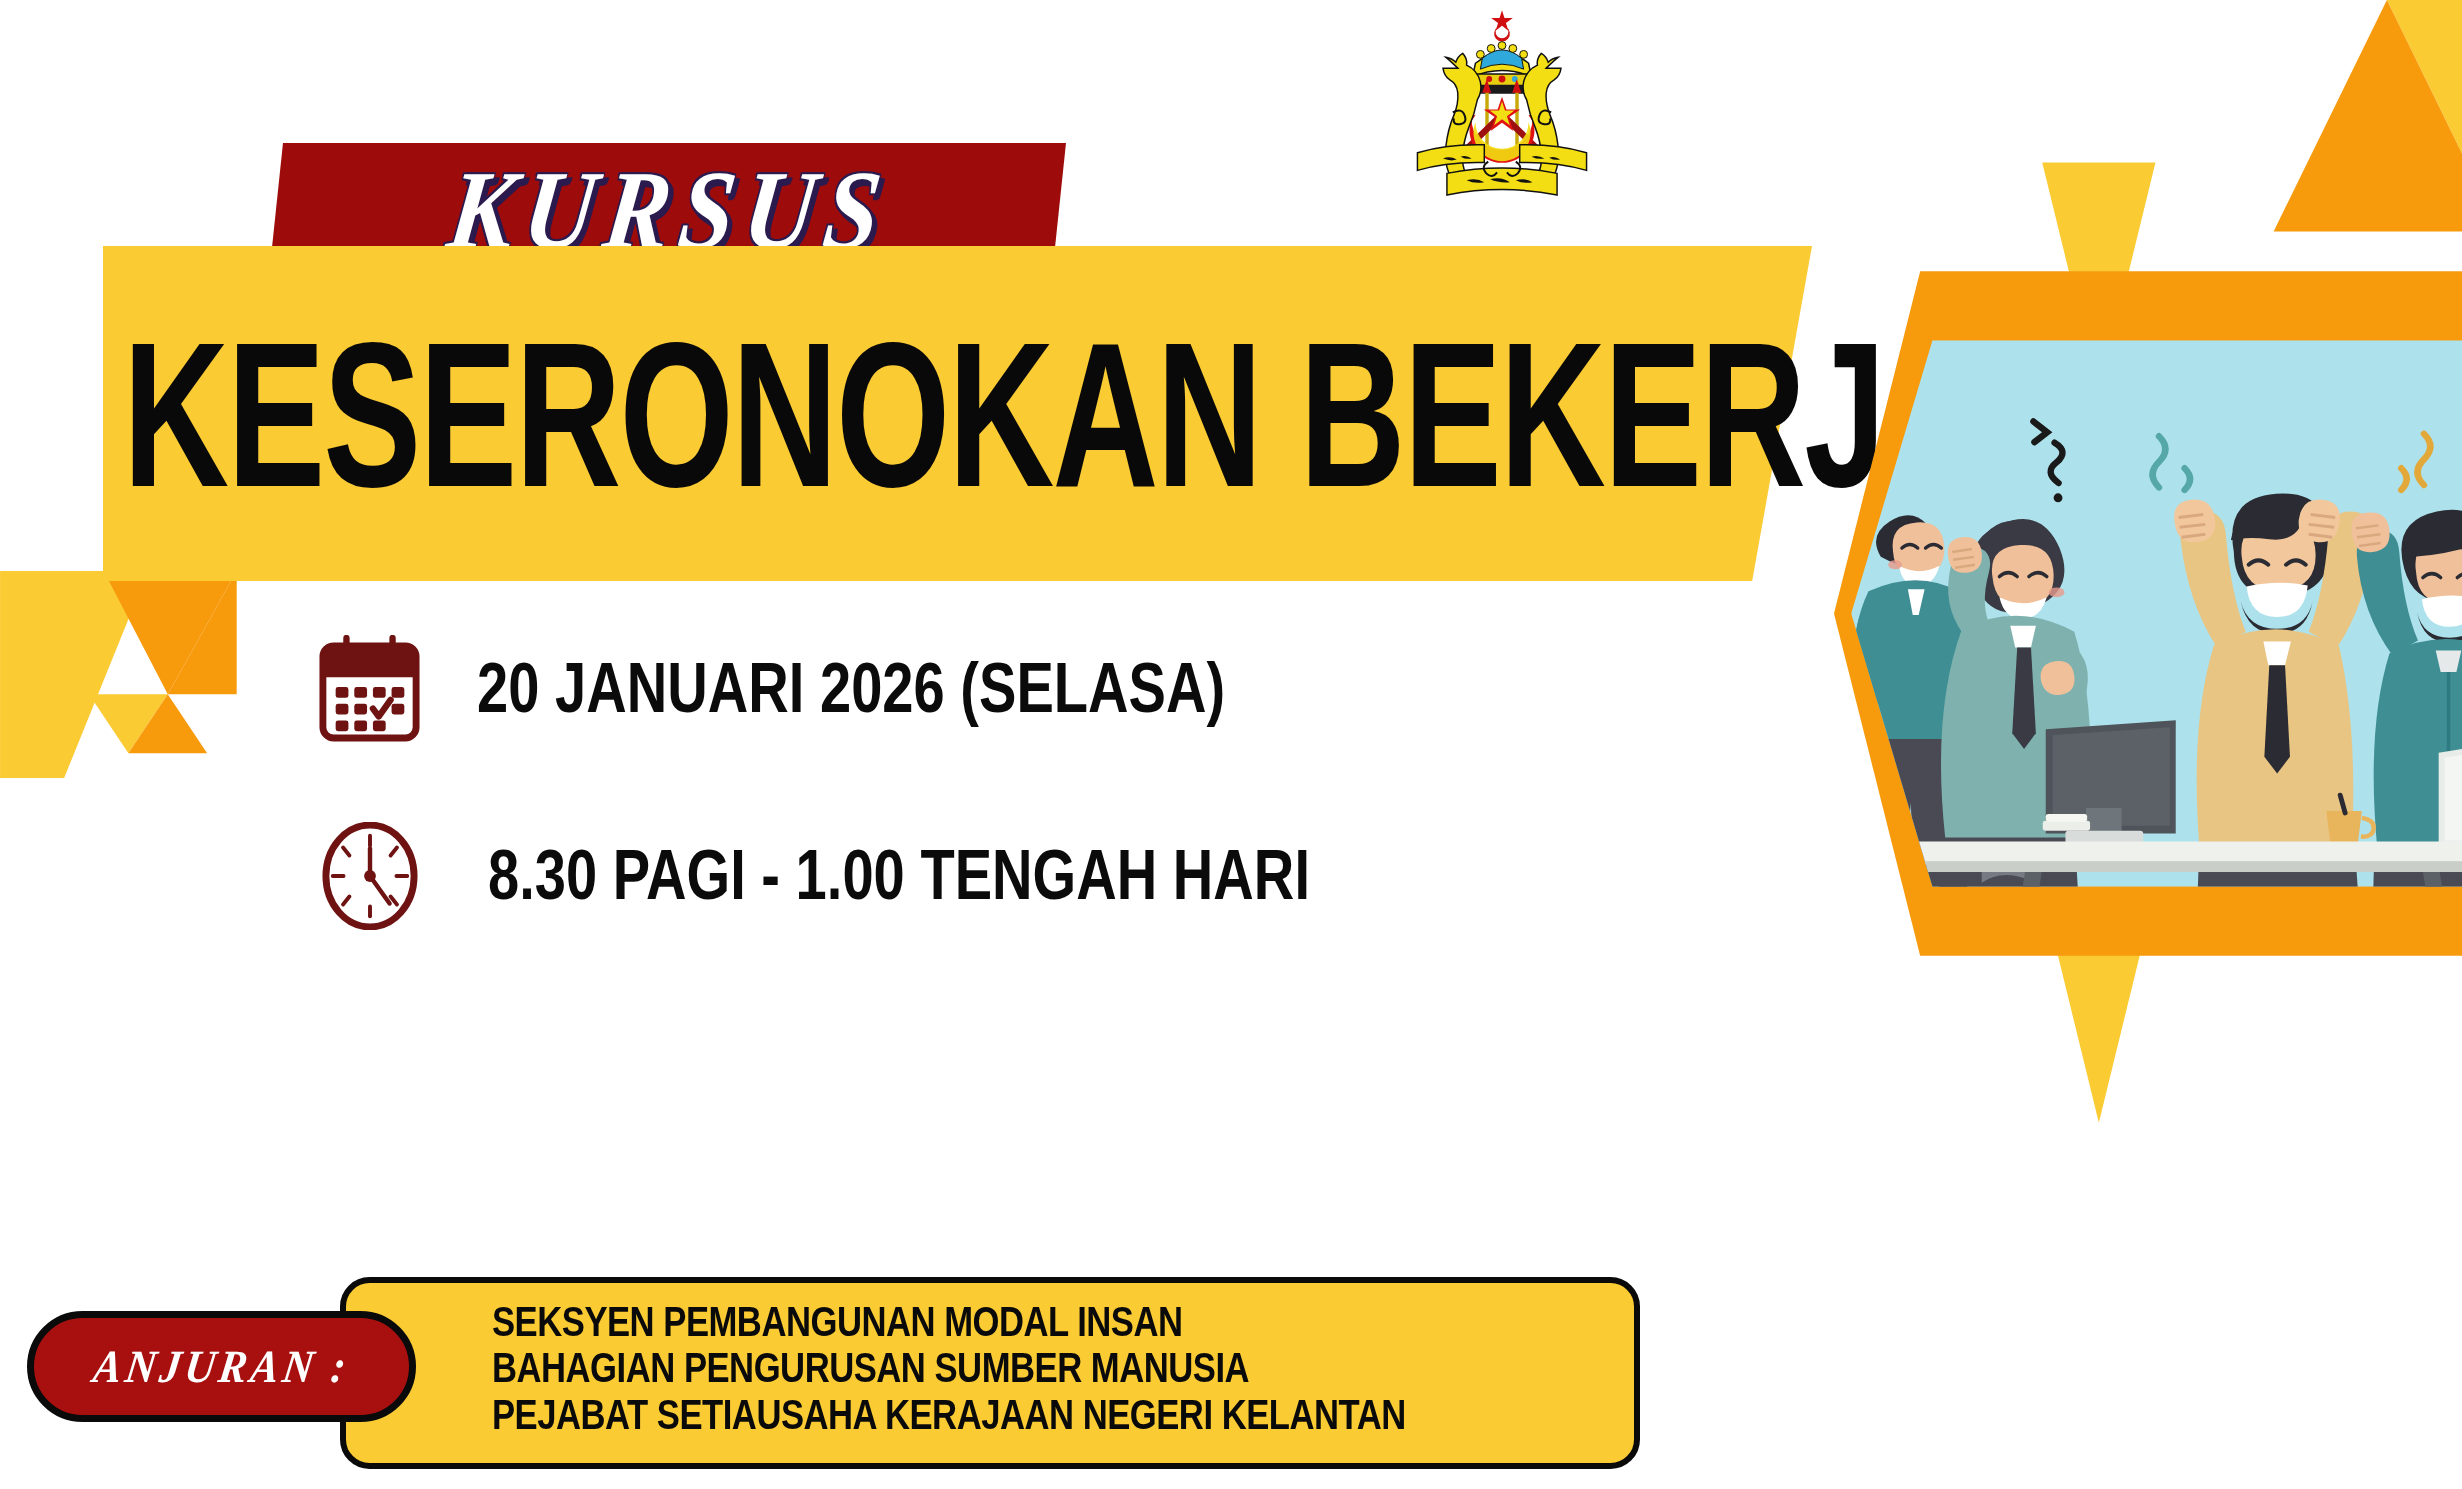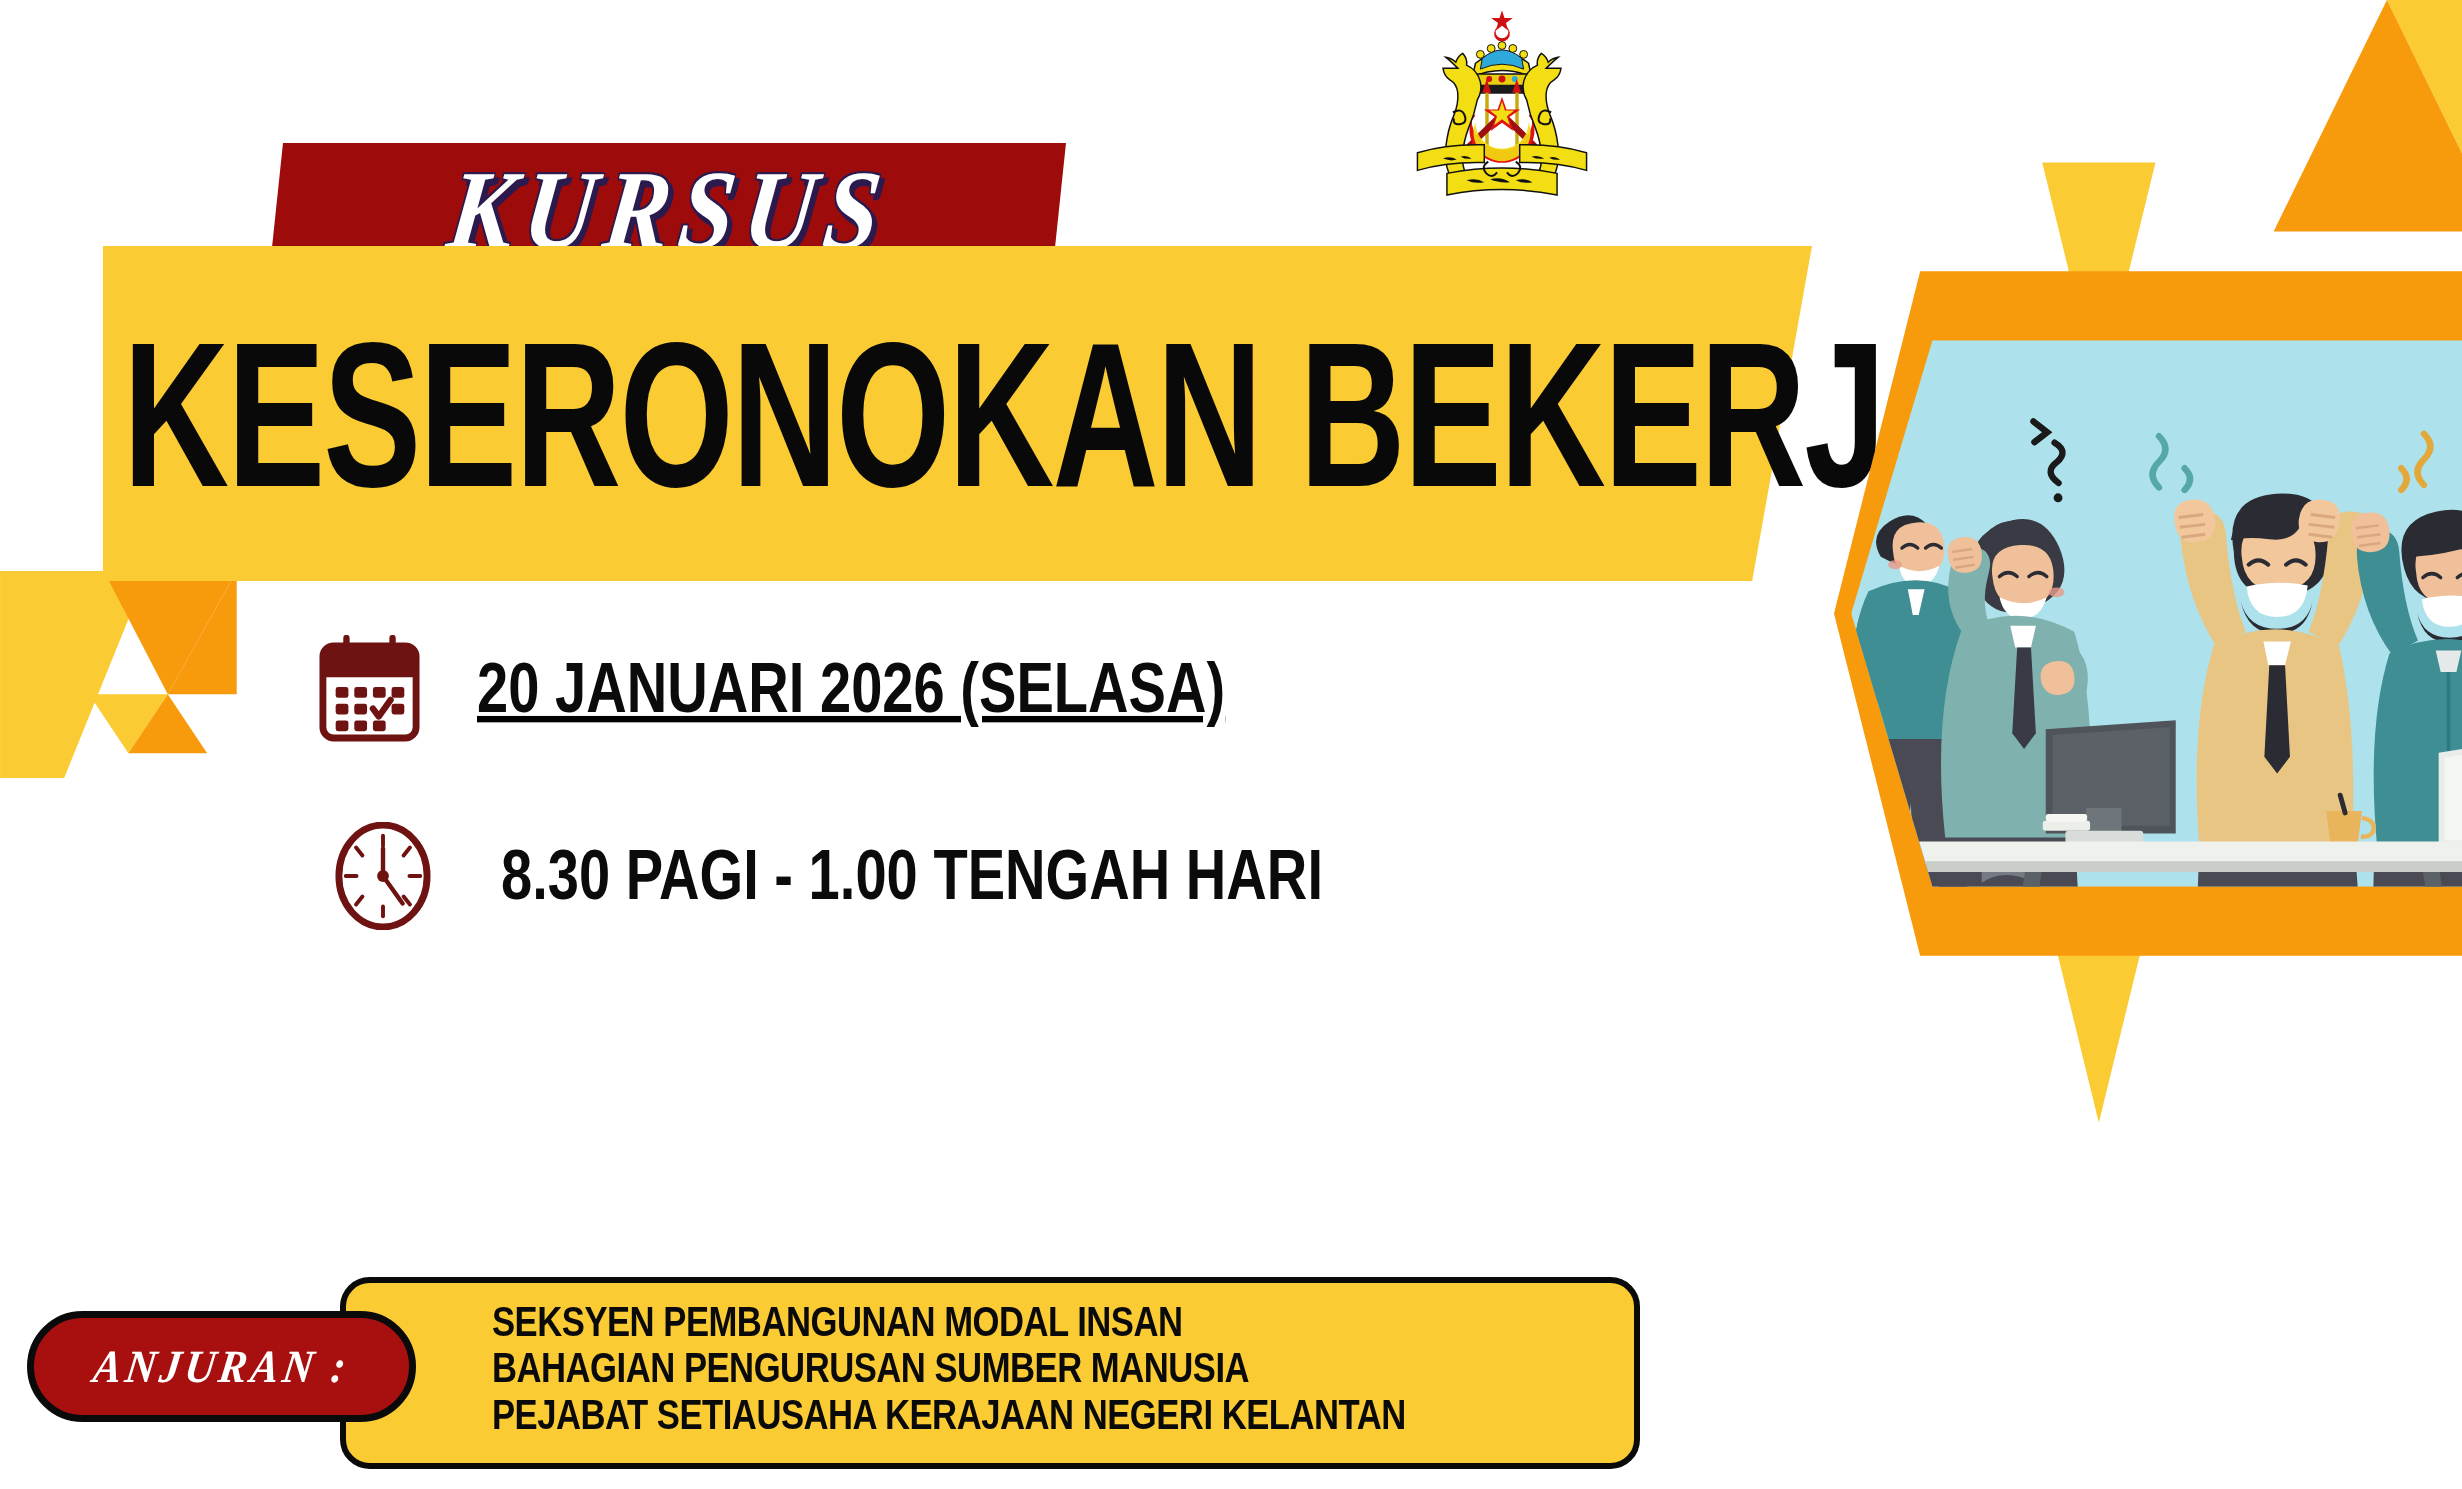--- a/index.html
+++ b/index.html
@@ -94,22 +94,22 @@
     font-family:"Liberation Sans Narrow","Liberation Sans", sans-serif;
     font-weight:bold;
     color:#0b0b0b;
     font-size:55px;
     line-height:1.12;
     letter-spacing:0px;
     transform:scaleY(1.28) scaleX(1.02);
     transform-origin:left center;
     white-space:nowrap;
   }
-  #row-date  { left:295px;  top:635px;text-decoration:underline; }
-  #row-time  { left:309px;  top:822px; }
+  #row-date  { left:295px;  top:635px; }
+  #row-time  { left:296px;  top:822px; }
   #row-venue { left:295px;  top:1005px; }
   #row-date  .info-text { margin-left:34px; }
   #row-time  .info-text { margin-left:44px; }
   #row-venue .info-text { margin-left:59px; }
 
   
   #footer-box {
     position:absolute;
     left:340px; top:1277px;
     width:1300px; height:192px;

